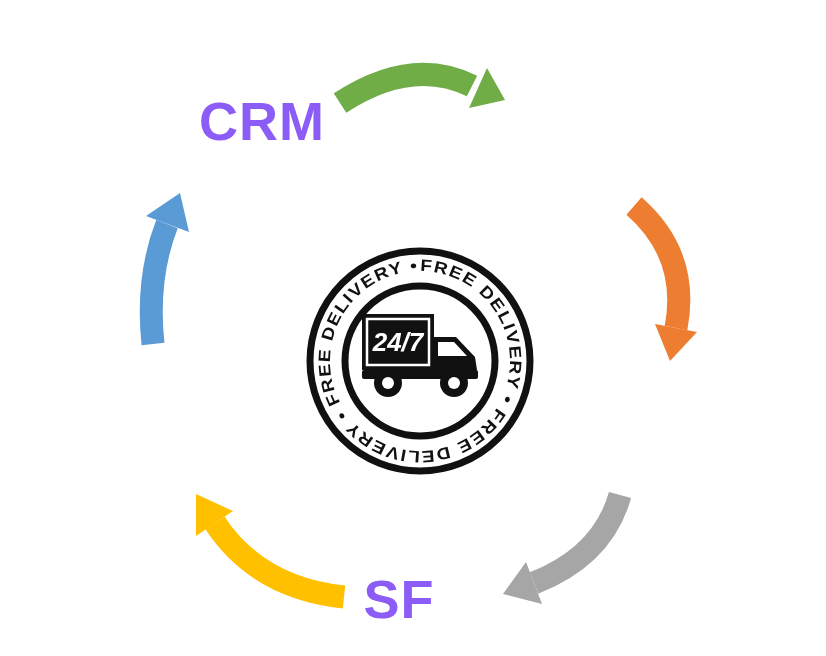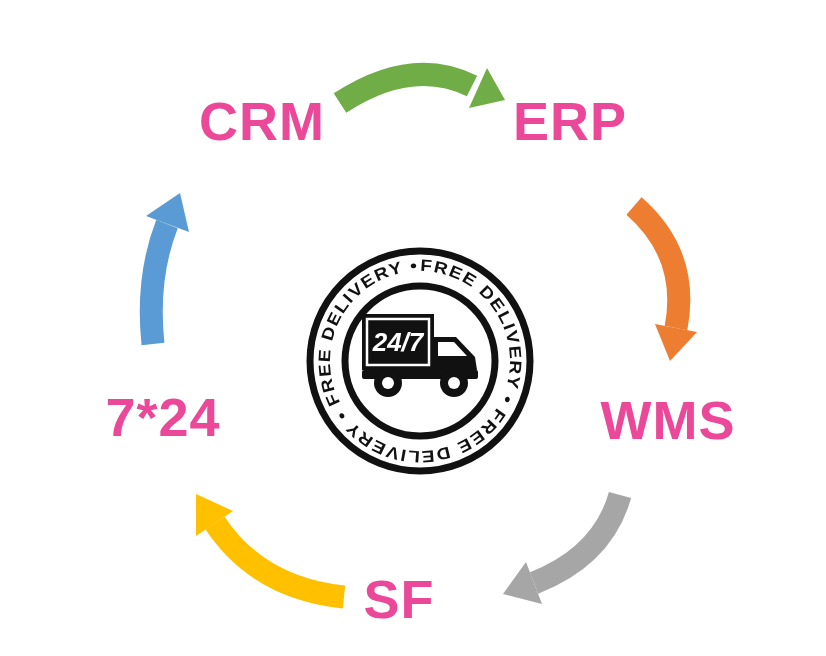--- a/index.html
+++ b/index.html
@@ -19,21 +19,21 @@
     position: absolute;
     left: 0;
     top: 0;
   }
   .node-label {
     position: absolute;
     transform: translate(-50%, -50%);
     font-family: "Liberation Sans", "DejaVu Sans", sans-serif;
     font-weight: 900;
     font-size: 54px;
-    color: #ec4899;
+    color: #8b5cf6;
     letter-spacing: 1px;
     white-space: nowrap;
     line-height: 1;
   }
   .pos-crm { left: 262px; top: 121px; }
   .pos-erp { left: 570px; top: 121px; }
   .pos-wms { left: 668px; top: 420px; }
   .pos-sf  { left: 399px; top: 599px; }
   .pos-724 { left: 163px; top: 417px; }
 
@@ -111,18 +111,15 @@
         <circle cx="-32" cy="14" r="6" fill="#ffffff"></circle>
         <circle cx="34" cy="14" r="14" fill="#111111"></circle>
         <circle cx="34" cy="14" r="6" fill="#ffffff"></circle>
 
         <text x="-22" y="-18" class="truck-label">24/7</text>
       </g>
     </g>
   </svg>
 
   <div class="node-label pos-crm">CRM</div>
-  <div class="node-label pos-erp">ERP</div>
-  <div class="node-label pos-wms">WMS</div>
   <div class="node-label pos-sf">SF</div>
-  <div class="node-label pos-724">7*24</div>
 
 </div>
 
 </body></html>

